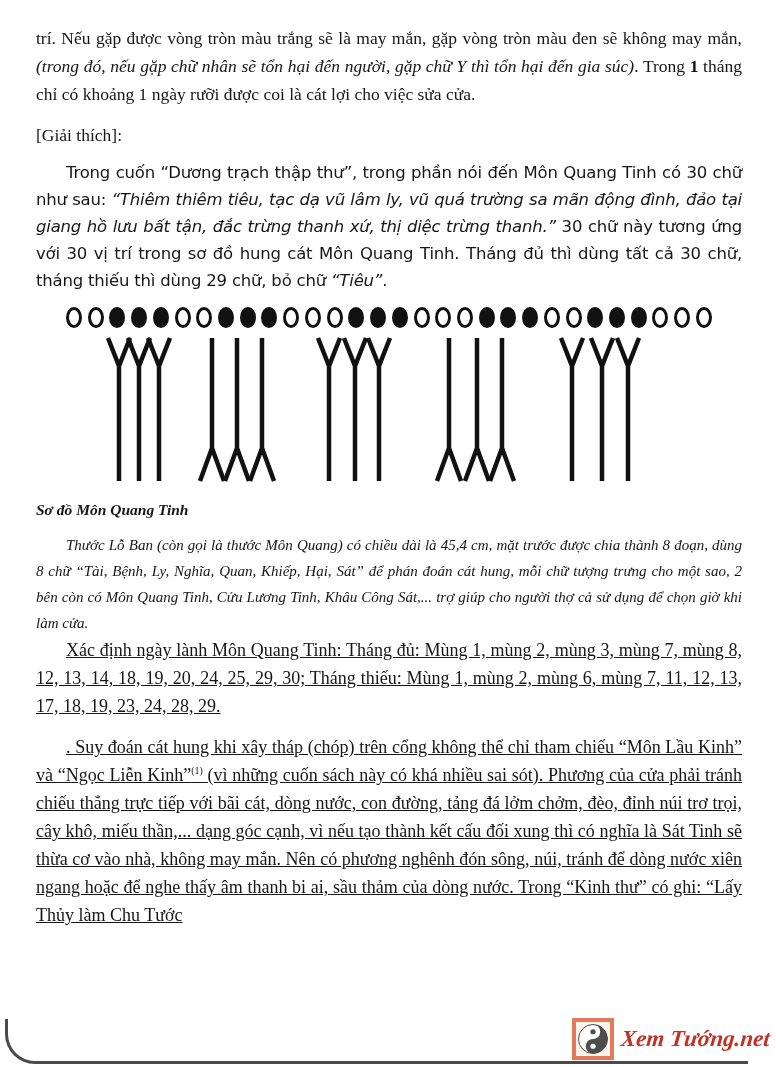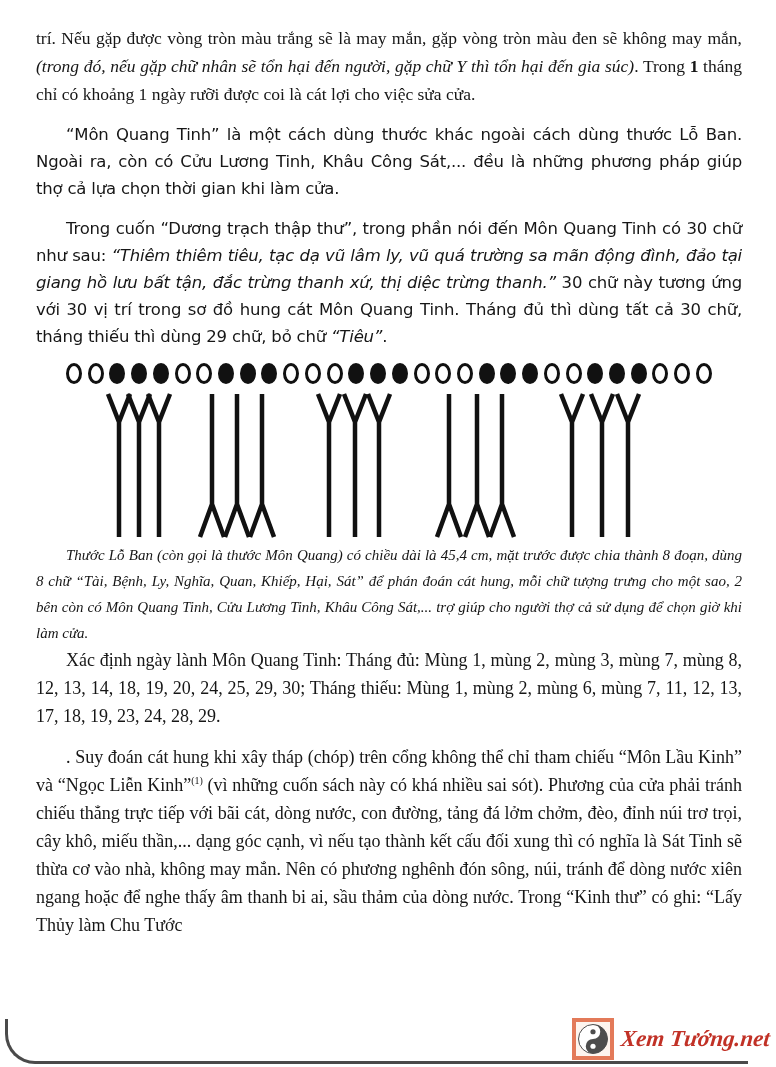--- a/index.html
+++ b/index.html
@@ -5,21 +5,21 @@
   html,body { margin:0; padding:0; background:#ffffff; }
   .page {
     position:relative; width:776px; height:1067px; box-sizing:border-box;
     background:#ffffff; color:#161616; overflow:hidden;
     padding:24px 34px 0 36px;
     font-family:"Liberation Serif", serif;
   }
   p { margin:0 0 13px 0; text-align:justify; }
   .serif { font:17.5px/28px "Liberation Serif", serif; }
   .hand  { font:16.5px/27px "DejaVu Sans", sans-serif; letter-spacing:-0.2px; }
-  .big   { font:18px/28px "Liberation Serif", serif; }
+  .big   { font:18px/28px "Liberation Serif", serif;text-decoration:underline; }
   .ind   { text-indent:30px; }
   .s-n   { }
   .s-i   { font-style:italic; }
   .s-b   { font-weight:bold; }
   sup.s-sup { font-size:10px; line-height:0; }
   .label-para { margin-bottom:10px; }
 
   
   .diagram { margin-top:6px; }
   .circles { display:flex; justify-content:space-between; width:646px; margin:4px 0 6px 30px; }
@@ -38,21 +38,21 @@
                border-left:3px solid #2b2b2b; border-bottom:3px solid #2b2b2b;
                border-bottom-left-radius:30px; opacity:.85; pointer-events:none; }
 </style>
 </head>
 <body>
 
 <div class="page">
 
   <div id="top-paragraphs">
       <p class="serif"><span class="s-n">trí. Nếu gặp được vòng tròn màu trắng sẽ là may mắn, gặp vòng tròn màu đen sẽ không may mắn, </span><span class="s-i">(trong đó, nếu gặp chữ nhân sẽ tổn hại đến người, gặp chữ Y thì tổn hại đến gia súc)</span><span class="s-n">. Trong </span><span class="s-b">1</span><span class="s-n"> tháng chỉ có khoảng 1 ngày rưỡi được coi là cát lợi cho việc sửa cửa.</span></p>
-      <p class="hand ind"><span class="s-n">“Môn Quang Tinh” là một cách dùng thước khác ngoài cách dùng thước Lỗ Ban. Ngoài ra, còn có Cửu Lương Tinh, Khâu Công Sát,... đều là những phương pháp giúp thợ cả lựa chọn thời gian khi làm cửa.</span></p>
+      <p class="serif label-para"><span class="s-n">[Giải thích]:</span></p>
       <p class="hand ind"><span class="s-n">Trong cuốn “Dương trạch thập thư”, trong phần nói đến Môn Quang Tinh có 30 chữ như sau: </span><span class="s-i">“Thiêm thiêm tiêu, tạc dạ vũ lâm ly, vũ quá trường sa mãn động đình, đảo tại giang hồ lưu bất tận, đắc trừng thanh xứ, thị diệc trừng thanh.”</span><span class="s-n"> 30 chữ này tương ứng với 30 vị trí trong sơ đồ hung cát Môn Quang Tinh. Tháng đủ thì dùng tất cả 30 chữ, tháng thiếu thì dùng 29 chữ, bỏ chữ </span><span class="s-i">“Tiêu”</span><span class="s-n">.</span></p>
     </div>
 
   <div class="diagram">
     <div class="circles" id="circle-row">
         <div class="circ white"></div>
         <div class="circ white"></div>
         <div class="circ black"></div>
         <div class="circ black"></div>
         <div class="circ black"></div>
@@ -94,20 +94,21 @@
         <path d="M 308 4 L 319 32 L 330 4 M 319 30 L 319 147" fill="none" stroke="#111111" stroke-width="4.5"></path>
         <path d="M 389 4 L 389 116 M 377 147 L 389 114 L 401 147" fill="none" stroke="#111111" stroke-width="4.5"></path>
         <path d="M 417 4 L 417 116 M 405 147 L 417 114 L 429 147" fill="none" stroke="#111111" stroke-width="4.5"></path>
         <path d="M 442 4 L 442 116 M 430 147 L 442 114 L 454 147" fill="none" stroke="#111111" stroke-width="4.5"></path>
         <path d="M 501 4 L 512 32 L 523 4 M 512 30 L 512 147" fill="none" stroke="#111111" stroke-width="4.5"></path>
         <path d="M 531 4 L 542 32 L 553 4 M 542 30 L 542 147" fill="none" stroke="#111111" stroke-width="4.5"></path>
         <path d="M 557 4 L 568 32 L 579 4 M 568 30 L 568 147" fill="none" stroke="#111111" stroke-width="4.5"></path>
       </svg>
   </div>
 
+  <div class="cap-title">Sơ đồ Môn Quang Tinh</div>
   <div class="cap-body">Thước Lỗ Ban (còn gọi là thước Môn Quang) có chiều dài là 45,4 cm, mặt trước được chia thành 8 đoạn, dùng 8 chữ “Tài, Bệnh, Ly, Nghĩa, Quan, Khiếp, Hại, Sát” để phán đoán cát hung, mỗi chữ tượng trưng cho một sao, 2 bên còn có Môn Quang Tinh, Cửu Lương Tinh, Khâu Công Sát,... trợ giúp cho người thợ cả sử dụng để chọn giờ khi làm cửa.</div>
 
   <div id="bottom-paragraphs">
       <p class="big ind"><span class="s-n">Xác định ngày lành Môn Quang Tinh: Tháng đủ: Mùng 1, mùng 2, mùng 3, mùng 7, mùng 8, 12, 13, 14, 18, 19, 20, 24, 25, 29, 30; Tháng thiếu: Mùng 1, mùng 2, mùng 6, mùng 7, 11, 12, 13, 17, 18, 19, 23, 24, 28, 29.</span></p>
       <p class="big ind"><span class="s-n">. Suy đoán cát hung khi xây tháp (chóp) trên cổng không thể chỉ tham chiếu “Môn Lầu Kinh” và “Ngọc Liễn Kinh”</span><sup class="s-sup">(1)</sup><span class="s-n"> (vì những cuốn sách này có khá nhiều sai sót). Phương của cửa phải tránh chiếu thẳng trực tiếp với bãi cát, dòng nước, con đường, tảng đá lởm chởm, đèo, đỉnh núi trơ trọi, cây khô, miếu thần,... dạng góc cạnh, vì nếu tạo thành kết cấu đối xung thì có nghĩa là Sát Tinh sẽ thừa cơ vào nhà, không may mắn. Nên có phương nghênh đón sông, núi, tránh để dòng nước xiên ngang hoặc để nghe thấy âm thanh bi ai, sầu thảm của dòng nước. Trong “Kinh thư” có ghi: “Lấy Thủy làm Chu Tước</span></p>
     </div>
 
   <div class="watermark">
     <svg width="44" height="44" viewBox="0 0 44 44">
       <rect x="1" y="1" width="42" height="42" fill="#e37a59"></rect>

